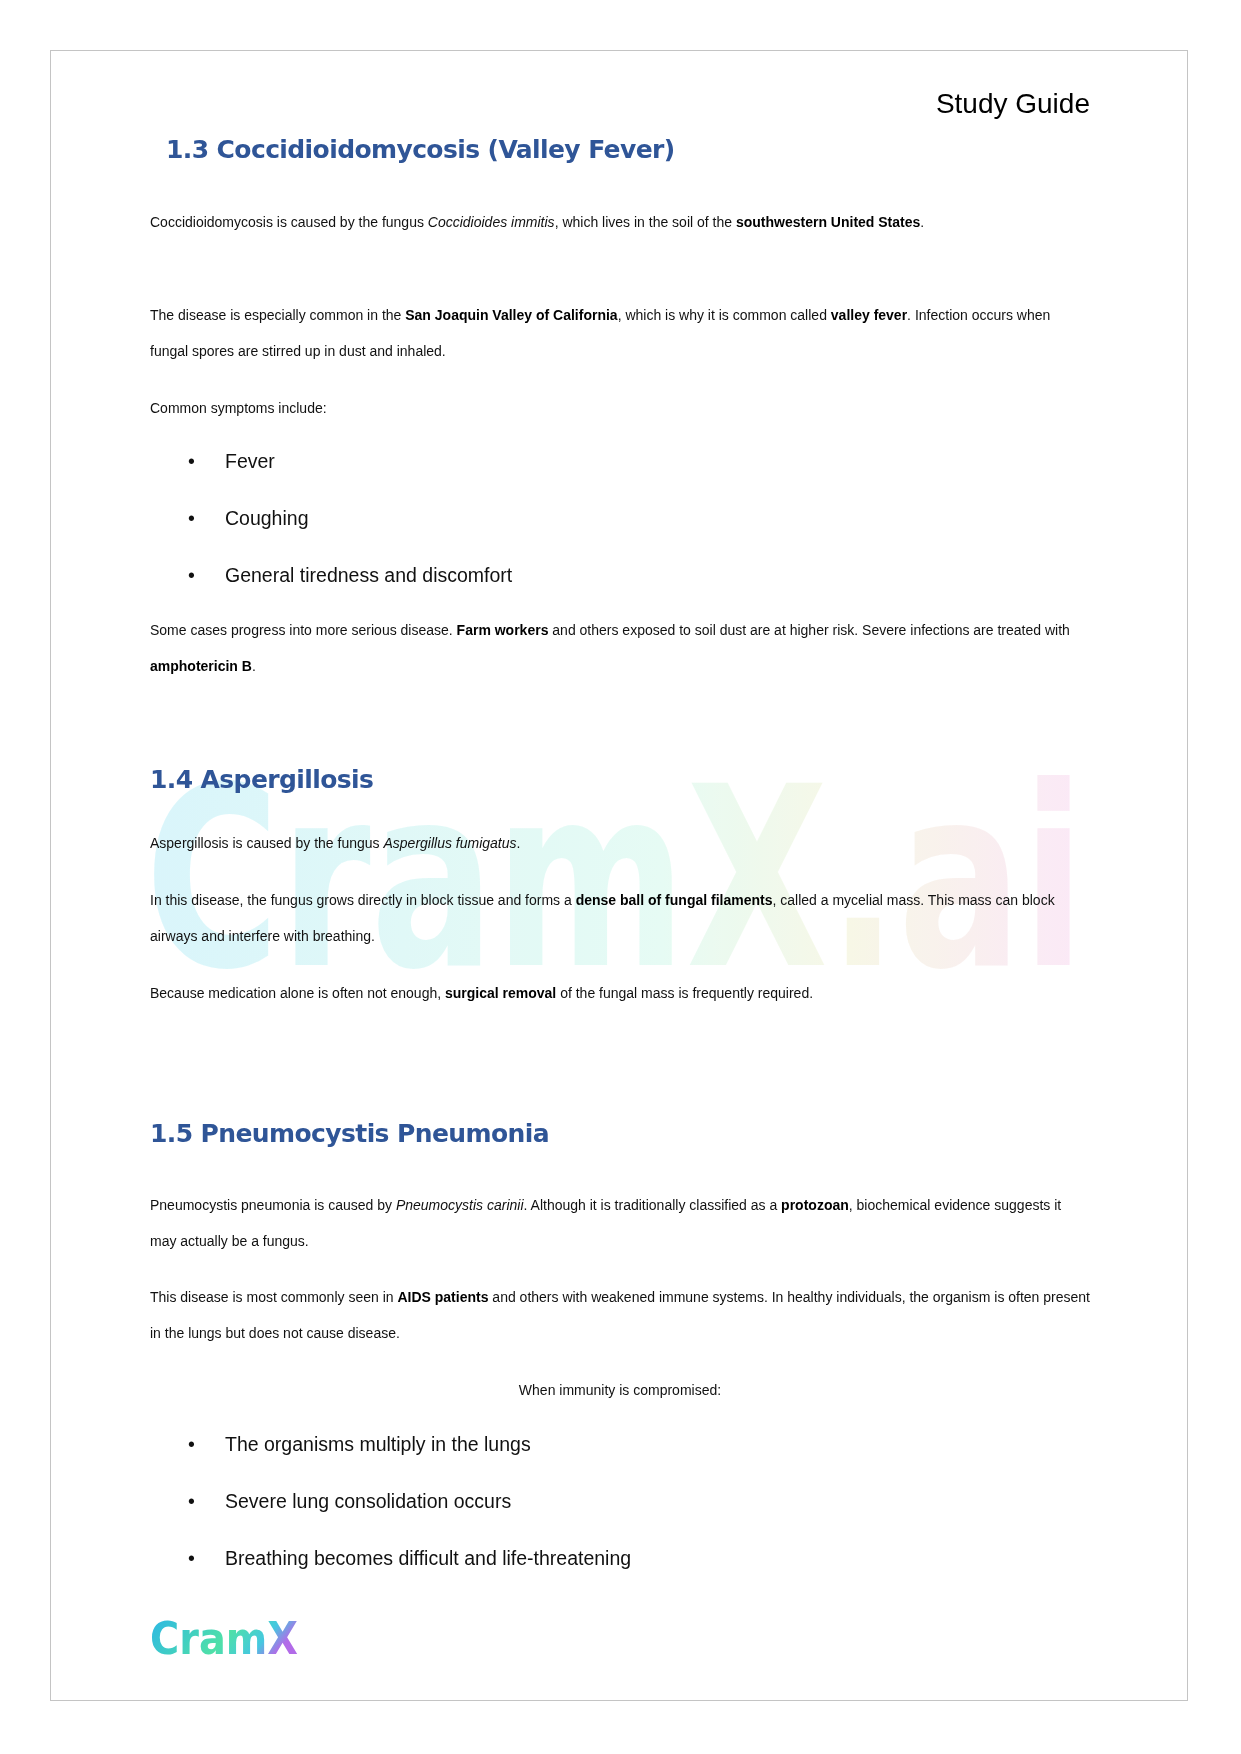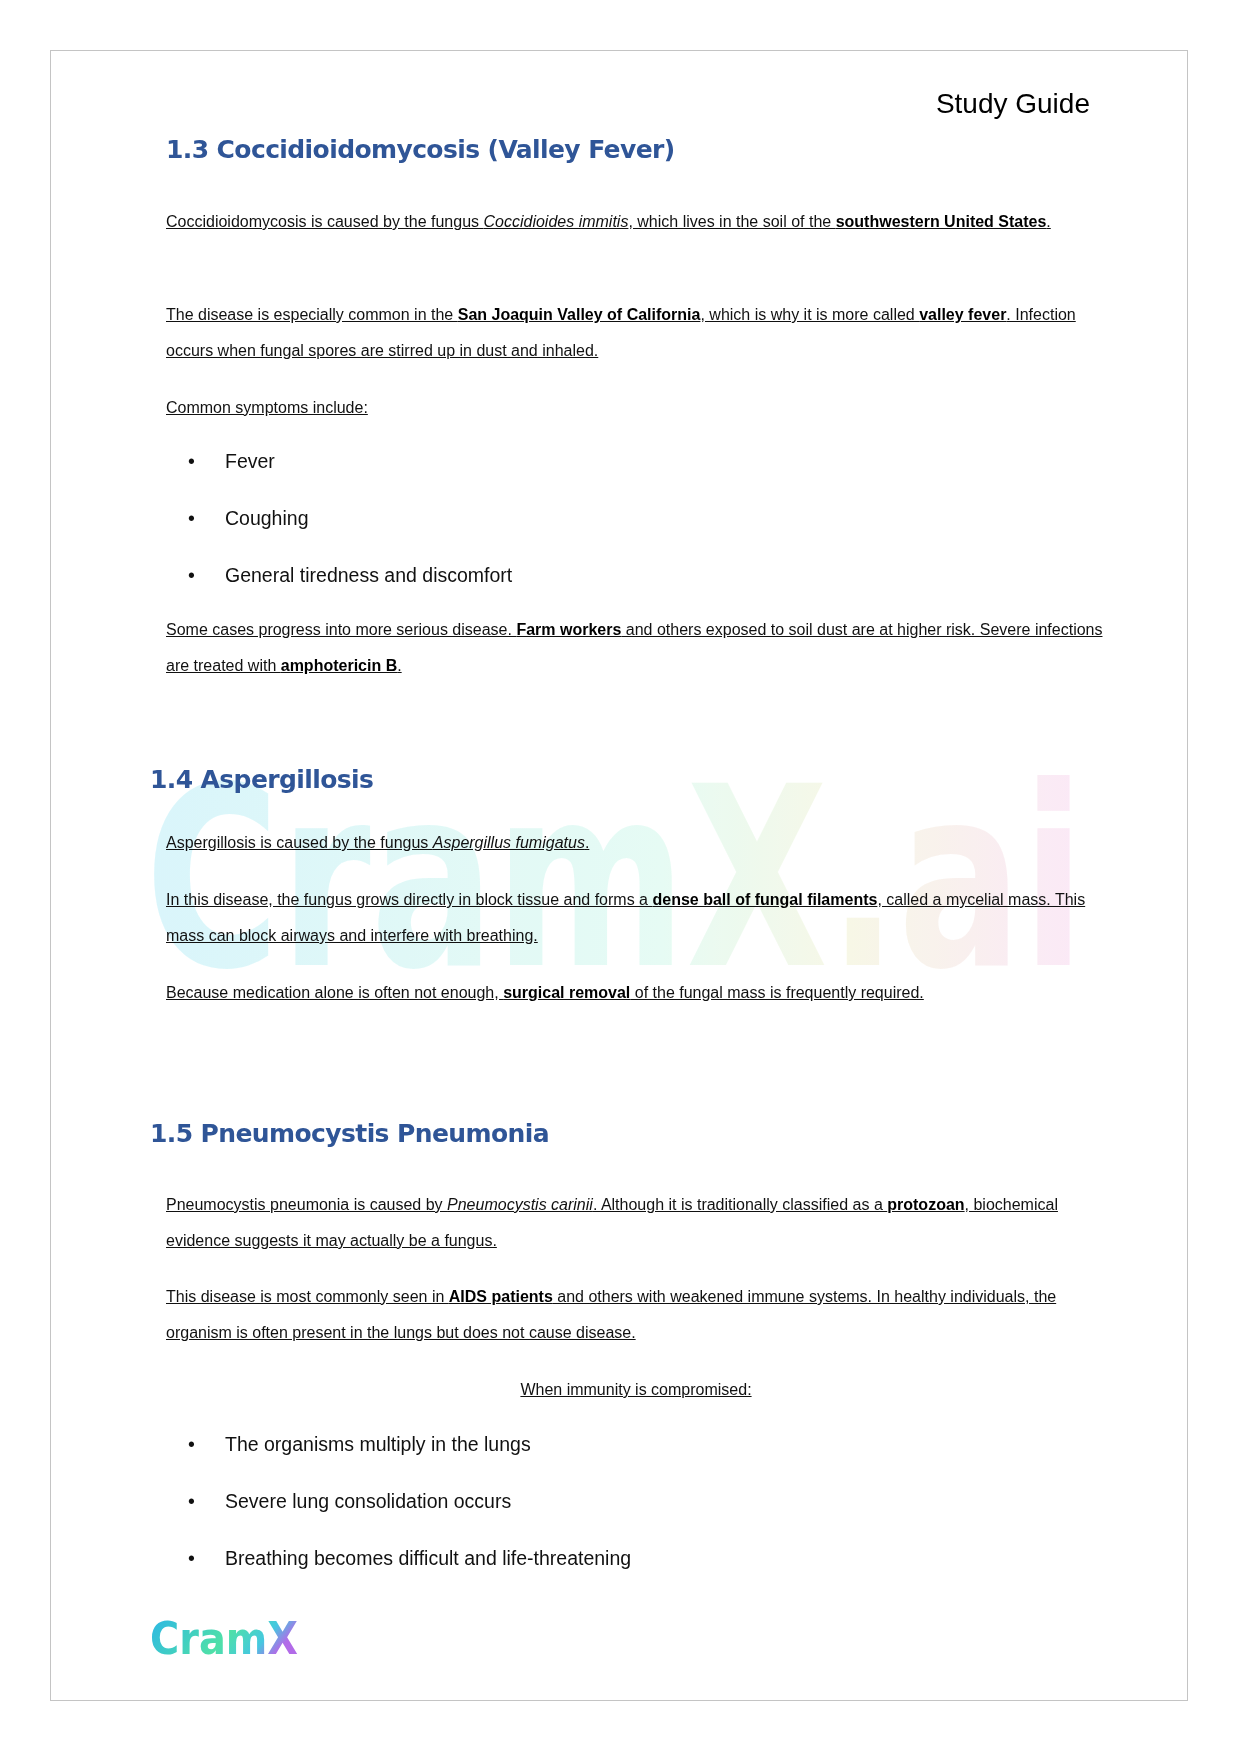--- a/index.html
+++ b/index.html
@@ -56,26 +56,25 @@
       left: 0;
       font-family: "DejaVu Sans", sans-serif;
       font-size: 25px;
       font-weight: bold;
       color: #2f5597;
       letter-spacing: -0.6px;
       white-space: nowrap;
     }
     .para {
       position: absolute;
-      left: 16px;
+      left: 0;
       width: 940px;
-      font-size: 16px;
+      font-size: 14px;
       line-height: 36px;
       color: #111111;
-      text-decoration: underline;
     }
     .para b { font-weight: bold; color: #000; }
     .para i { font-style: italic; }
     .bullet {
       position: absolute;
       left: 0;
       font-size: 19.5px;
       line-height: 28px;
       white-space: nowrap;
     }
@@ -112,21 +111,21 @@
     </linearGradient>
   </defs>
   <text x="0" y="205" font-family="DejaVu Sans, sans-serif" font-weight="bold" font-size="250" fill="url(#wmgrad)" opacity="0.9" textLength="940" lengthAdjust="spacingAndGlyphs">CramX.ai</text>
 </svg>
 
 <div class="content">
   <div class="doc-title">Study Guide</div>
 
   <div class="section-heading" style="top:135px;margin-left:16px;">1.3 Coccidioidomycosis (Valley Fever)</div>
   <div class="para" style="top:204px;"><span>Coccidioidomycosis is caused by the fungus </span><i>Coccidioides immitis</i><span>, which lives in the soil of the </span><b>southwestern United States</b><span>.</span></div>
-  <div class="para" style="top:297px;"><span>The disease is especially common in the </span><b>San Joaquin Valley of California</b><span>, which is why it is more called </span><b>valley fever</b><span>. Infection occurs when fungal spores are stirred up in dust and inhaled.</span></div>
+  <div class="para" style="top:297px;"><span>The disease is especially common in the </span><b>San Joaquin Valley of California</b><span>, which is why it is common called </span><b>valley fever</b><span>. Infection occurs when fungal spores are stirred up in dust and inhaled.</span></div>
   <div class="para" style="top:390px;"><span>Common symptoms include:</span></div>
   <div class="bullet" style="top:447px;">
     <span class="dot">•</span>
     <span class="txt">Fever</span>
   </div>
   <div class="bullet" style="top:504px;">
     <span class="dot">•</span>
     <span class="txt">Coughing</span>
   </div>
   <div class="bullet" style="top:561px;">

